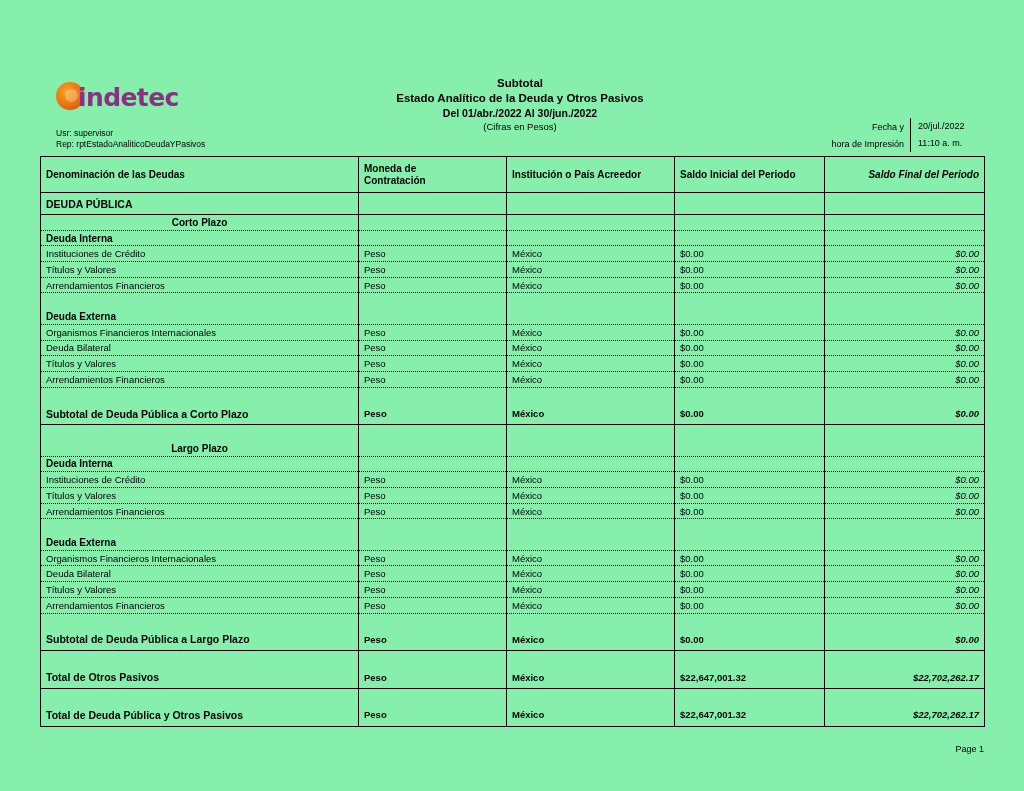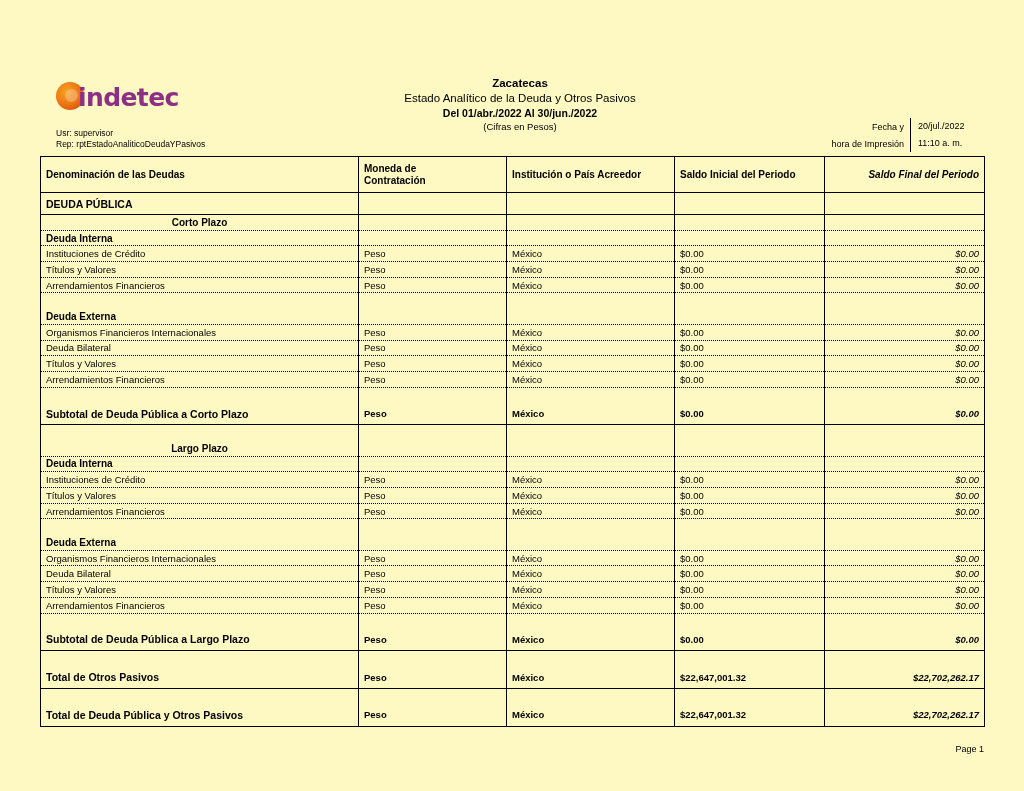--- a/index.html
+++ b/index.html
@@ -13,21 +13,21 @@
     font-family: "Liberation Sans", sans-serif;
     color: #000000;
     position: relative;
     overflow: hidden;
   }
   .page {
     position: absolute;
     left: 0; top: 0;
     width: 1024px;
     height: 791px;
-    background: #fef9c3;
+    background: #86efac;
   }
   
   .header {
     position: absolute;
     left: 40px;
     top: 62px;
     width: 944px;
     height: 92px;
   }
   .logo {
@@ -73,21 +73,21 @@
   }
   .title-block {
     position: absolute;
     left: 230px;
     top: 14px;
     width: 500px;
     text-align: center;
   }
   .t1 { font-size: 15.5px; font-weight: 700; line-height: 19px; }
   .t2 { font-size: 11.5px; font-weight: 700; line-height: 15px; }
-  .t3 { font-size: 11.5px; font-weight: 400; line-height: 15px; }
+  .t3 { font-size: 11.5px; font-weight: 700; line-height: 15px; }
   .t4 { font-size: 10.5px; font-weight: 700; line-height: 14px; }
   .t5 { font-size: 9.5px; font-weight: 400; line-height: 14px; }
 
   .meta-right {
     position: absolute;
     right: 0;
     top: 56px;
     width: 160px;
     font-size: 9px;
   }
@@ -178,21 +178,21 @@
       <span class="logo-mark"></span>
       <span class="logo-text">indetec</span>
     </div>
 
     <div class="meta-left">
       <div>Usr: supervisor</div>
       <div>Rep: rptEstadoAnaliticoDeudaYPasivos</div>
     </div>
 
     <div class="title-block">
-      <div class="t2">Zacatecas</div>
+      <div class="t2">Subtotal</div>
       <div class="t3">Estado Analítico de la Deuda y Otros Pasivos</div>
       <div class="t4">Del 01/abr./2022 Al 30/jun./2022</div>
       <div class="t5">(Cifras en Pesos)</div>
     </div>
 
     <div class="meta-right">
       <div class="row">
         <span class="lbl">Fecha y</span>
         <span class="val">20/jul./2022</span>
       </div>

